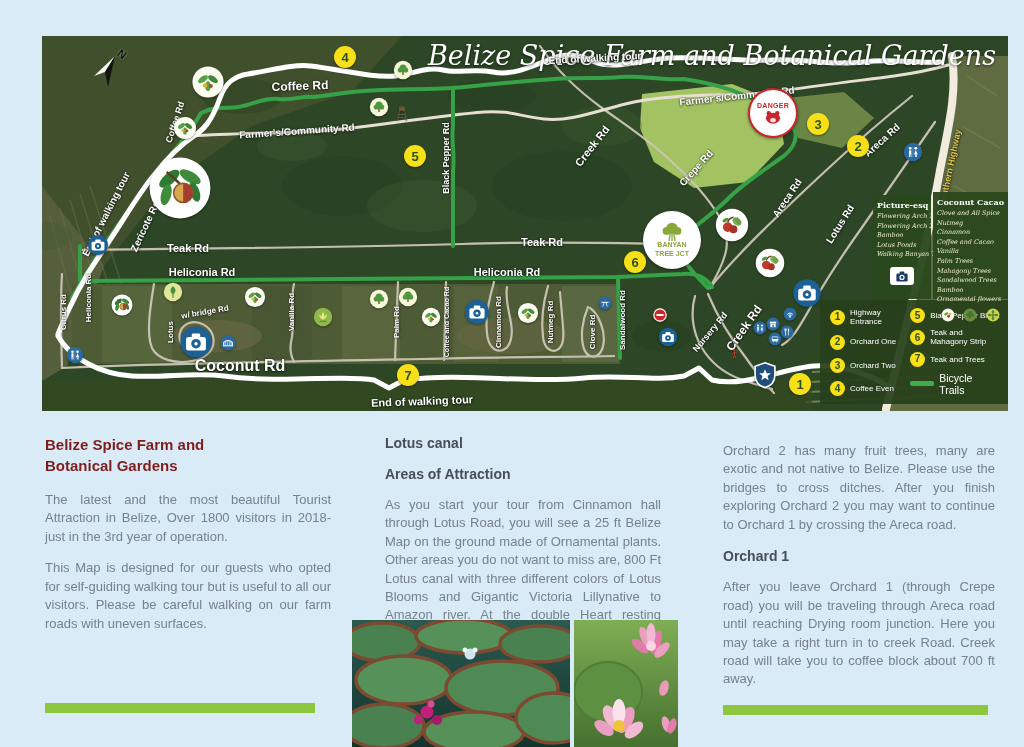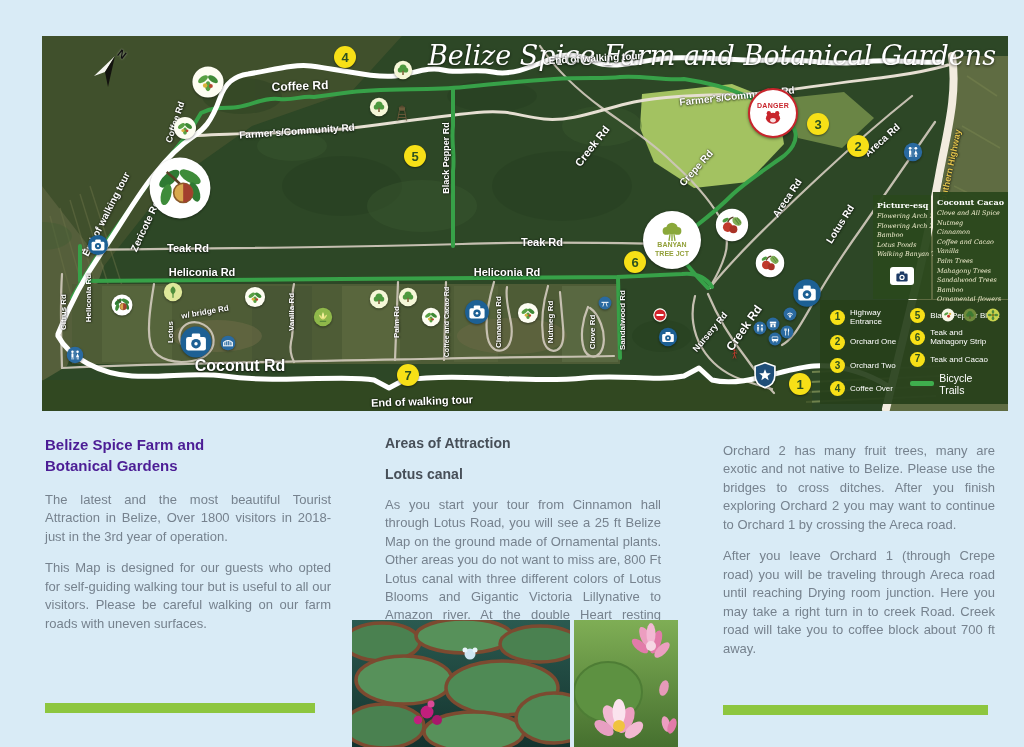--- a/index.html
+++ b/index.html
@@ -37,21 +37,21 @@
   .info-box{position:absolute;background:rgba(43,72,29,.96);color:#fff;padding:5px 4px;box-sizing:border-box;}
   #picture-box{left:831px;top:159px;width:58px;height:104px;}
   #coconut-box{left:891px;top:156px;width:75px;height:107px;}
   .box-title{font-family:"DejaVu Serif",serif;font-weight:bold;font-size:8px;text-align:center;margin-bottom:2px;white-space:nowrap;}
   .box-item{font-family:"DejaVu Serif",serif;font-style:italic;font-size:6.4px;line-height:1.5;color:#efeccd;white-space:nowrap;}
   .box-cam{margin:7px auto 0;width:24px;height:18px;background:#fff;border-radius:3px;display:flex;align-items:center;justify-content:center;}
   .box-circles{display:flex;justify-content:space-around;margin-top:3px;}
 
   
   .col{position:absolute;color:#76828e;font-size:13px;line-height:1.42;text-align:justify;}
-  .col-h{font-size:15px;color:#4c1d95;line-height:1.4;margin:0 0 15px;text-align:left;}
+  .col-h{font-size:15px;color:#7f1d1d;line-height:1.4;margin:0 0 15px;text-align:left;}
   .col-sh{font-size:14px;color:#474f58;margin:0 0 11px;text-align:left;}
   .col p{margin:8px 0 13px;}
   #col1{left:45px;top:434px;width:286px;}
   #col2{left:385px;top:434px;width:276px;}
   #col3{left:723px;top:434px;width:272px;}
   .bar{height:10px;background:#8dc63f;}
   #bar1{position:absolute;left:45px;top:703px;width:270px;}
   #bar3{position:absolute;left:723px;top:705px;width:265px;}
   #photos{position:absolute;left:352px;top:620px;display:flex;gap:4px;line-height:0;}
 </style>
@@ -545,35 +545,35 @@
           <div class="litem">
             <span class="lnum">2</span>
             <span>Orchard One</span>
           </div>
           <div class="litem">
             <span class="lnum">3</span>
             <span>Orchard Two</span>
           </div>
           <div class="litem">
             <span class="lnum">4</span>
-            <span>Coffee Over</span>
+            <span>Coffee Even</span>
           </div>
         </div>
         <div style="display: flex; flex-direction: column; justify-content: space-between;">
           <div class="litem">
             <span class="lnum">5</span>
             <span>Black Pepper Block</span>
           </div>
           <div class="litem">
             <span class="lnum">6</span>
             <span>Teak and Mahagony Strip</span>
           </div>
           <div class="litem">
             <span class="lnum">7</span>
-            <span>Teak and Cacao</span>
+            <span>Teak and Trees</span>
           </div>
           <div class="litem">
             <span class="ldash"></span>
             <span class="ltrail">Bicycle Trails</span>
           </div>
         </div>
       </div>
 
     <div class="info-box" id="picture-box">
       <div class="box-title">Picture-esq</div>
@@ -635,22 +635,22 @@
   </div>
 
   <div class="col" id="col1">
     <h2 class="col-h"><span>Belize Spice Farm and</span><br><span>Botanical Gardens</span></h2>
     <p>The latest and the most beautiful Tourist Attraction in Belize, Over 1800 visitors in 2018- just in the 3rd year of operation.</p>
     <p>This Map is designed for our guests who opted for self-guiding walking tour but is useful to all our visitors. Please be careful walking on our farm roads with uneven surfaces.</p>
   </div>
   <div class="bar" id="bar1"></div>
 
   <div class="col" id="col2">
+    <h3 class="col-sh">Lotus canal</h3>
     <h3 class="col-sh">Areas of Attraction</h3>
-    <h3 class="col-sh">Lotus canal</h3>
     <p>As you start your tour from Cinnamon hall through Lotus Road, you will see a 25 ft Belize Map on the ground made of Ornamental plants. Other areas you do not want to miss are, 800 Ft Lotus canal with three different colors of Lotus Blooms and Gigantic Victoria Lillynative to Amazon river. At the double Heart resting station, you may take a left turn to continue the walking tour to Orchard 2.</p>
   </div>
 
   <div id="photos">
     <svg width="218" height="127" viewBox="0 0 218 127">
       <defs>
           <linearGradient id="wg" x1="0" y1="0" x2="0" y2="1">
             <stop offset="0" stop-color="#2a5a50"></stop>
             <stop offset="1" stop-color="#14332e"></stop>
           </linearGradient>
@@ -704,17 +704,18 @@
       </g>
       <g>
         <ellipse cx="92" cy="104" rx="4" ry="8" transform="rotate(-15 92 104)" fill="#ec9ec0"></ellipse>
         <ellipse cx="98" cy="106" rx="4" ry="8" transform="rotate(20 98 106)" fill="#e27ba9"></ellipse>
       </g>
     </svg>
   </div>
 
   <div class="col" id="col3">
     <p>Orchard 2 has many fruit trees, many are exotic and not native to Belize. Please use the bridges to cross ditches. After you finish exploring Orchard 2 you may want to continue to Orchard 1 by crossing the Areca road.</p>
+    <h3 class="col-sh">Orchard 1</h3>
     <p>After you leave Orchard 1 (through Crepe road) you will be traveling through Areca road until reaching Drying room junction. Here you may take a right turn in to creek Road. Creek road will take you to coffee block about 700 ft away.</p>
   </div>
   <div class="bar" id="bar3"></div>
 
 </div>
 
 </body></html>

